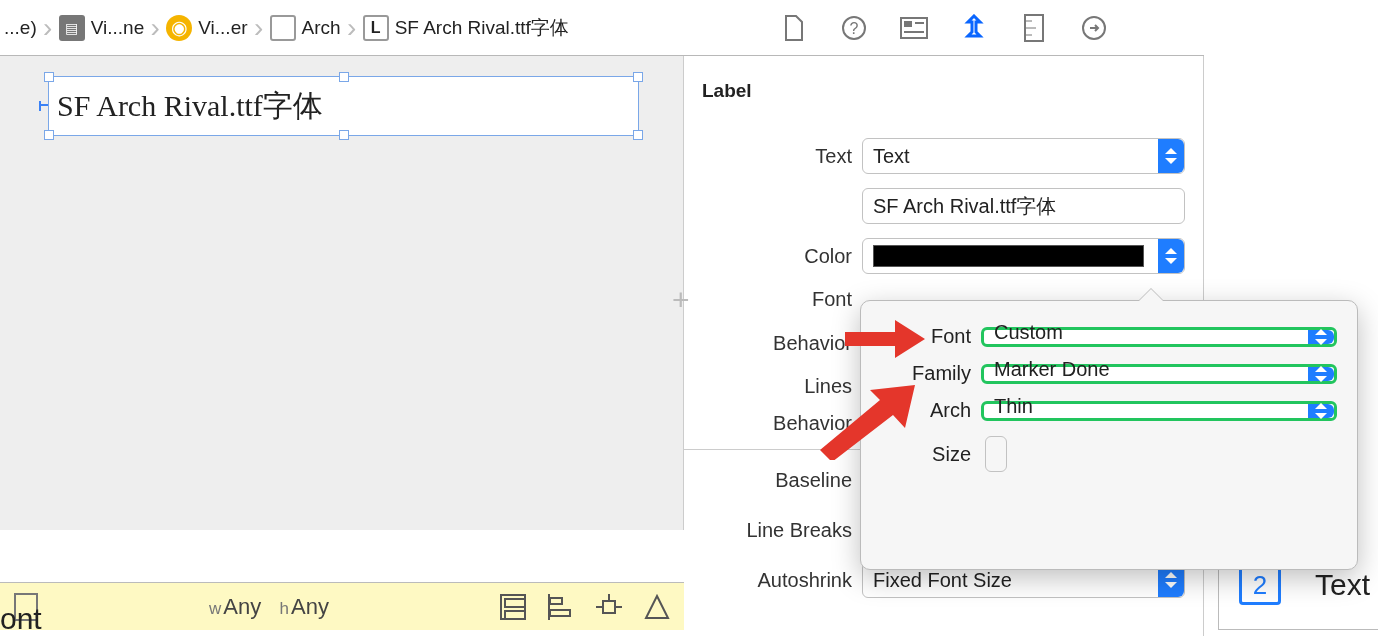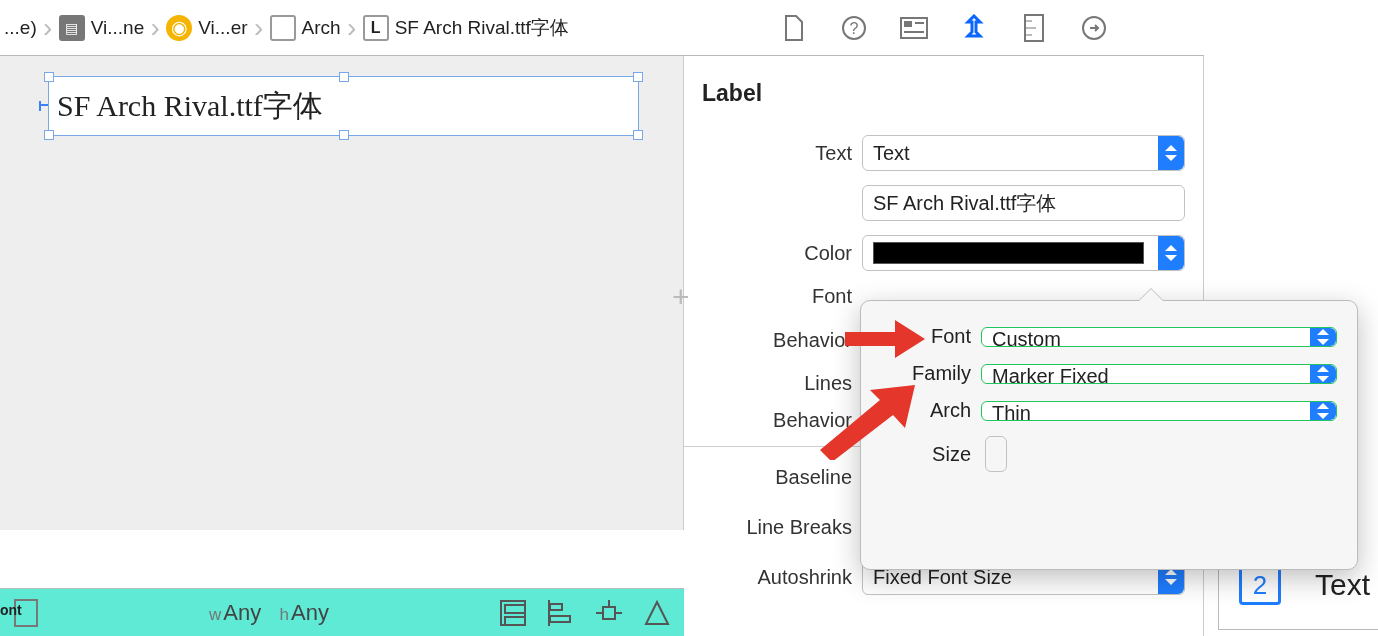--- a/index.html
+++ b/index.html
@@ -19,38 +19,38 @@
   .canvas { position: absolute; left: 0; top: 56px; width: 684px; height: 474px; background: #eeeeee; border-right: 1px solid #ccc; }
   .sel-box { position: absolute; left: 48px; top: 20px; right: 44px; height: 60px; background: #fff; border: 1px solid #7aa7e8; display:flex; align-items:center; padding-left:8px; }
   .sel-label { font-family: "Marker Felt","Comic Sans MS",cursive; font-size: 30px; }
   .handle { position:absolute; width:10px; height:10px; background:#fff; border:1px solid #7aa7e8; }
   .h1{left:-5px;top:-5px}.h2{right:-5px;top:-5px}.h3{left:-5px;bottom:-5px}.h4{right:-5px;bottom:-5px}.h5{left:50%;top:-5px;margin-left:-5px}.h6{left:50%;bottom:-5px;margin-left:-5px}
   .guide-h{position:absolute;left:40px;top:48px;width:10px;border-top:2px solid #3b82f6}
   .guide-h::before,.guide-h::after{content:"";position:absolute;width:2px;height:10px;background:#3b82f6;top:-5px}
   .guide-h::before{left:-1px}.guide-h::after{right:-1px}
 
   
-  .canvas-bottom { position:absolute; left:0; bottom:0; width:684px; height:48px; border-top:1px solid #bbb; background:#5eead4; display:flex; align-items:center; justify-content:space-between; padding:0 14px; }
+  .canvas-bottom { position:absolute; left:0; bottom:6px; width:684px; height:48px; border-top:1px solid #bbb; background:#fef9c3; display:flex; align-items:center; justify-content:space-between; padding:0 14px; }
   .size-any { font-size:22px; color:#444; }
   .size-any .pfx{ font-size:17px; color:#777; margin-right:2px;}
   .btool-group{display:flex;gap:22px;}
   .btool{width:26px;height:26px;border:2px solid #555;display:inline-block;position:relative;}
   .btool svg{pointer-events:none}
 
-  .snippet{position:absolute;left:0;bottom:6px;font-size:14px;font-weight:bold;}
+  .snippet{position:absolute;left:0;bottom:6px;font-size:30px;}
   .page-icon{position:absolute;left:6px;top:540px;width:24px;height:28px;border:2px solid #777;}
 
   
   .insp-top { position:absolute; left:684px; top:0; width:520px; height:56px; display:flex; align-items:center; justify-content:center; gap:30px; border-bottom:1px solid #b8b8b8; }
   .insp-ticon { width:30px; height:30px; display:flex; align-items:center; justify-content:center; color:#777; }
   .insp-ticon.sel{ color:#0a66ff; }
 
   
   .inspector { position:absolute; left:684px; top:56px; width:520px; bottom:0; background:#fff; padding: 24px 18px 0 18px; border-right:1px solid #ccc; }
-  .insp-title { font-weight:700; margin-bottom:28px; font-size:23px; }
+  .insp-title { font-weight:700; margin-bottom:36px; font-size:19px; }
   .insp-row { display:flex; align-items:center; margin-bottom:14px; gap:10px; }
   .insp-row label { width:150px; text-align:right; font-size:20px; color:#333; }
   .ctrl { flex:1; height:36px; border:1px solid #c2c2c2; border-radius:6px; background:#fff; display:flex; align-items:center; padding:0 10px; font-size:20px; position:relative; }
   .combo .cap{ display:block; position:absolute; right:0; top:0; bottom:0; width:26px; background:#1f7dff; border-radius:0 6px 6px 0; }
   .combo .cap::after{content:"";position:absolute;left:7px;top:50%;width:0;height:0;border-left:6px solid transparent;border-right:6px solid transparent;border-top:6px solid #fff;transform:translateY(2px)}
   .combo .cap::before{content:"";position:absolute;left:7px;top:50%;width:0;height:0;border-left:6px solid transparent;border-right:6px solid transparent;border-bottom:6px solid #fff;transform:translateY(-8px)}
   .color-ctrl .swatch{flex:1;height:22px;background:#000;border:1px solid #555;margin-right:30px;}
   .stepper { position:absolute; right:-2px; top:-1px; bottom:-1px; width:22px; border:1px solid #c2c2c2; border-radius:6px; display:flex; flex-direction:column; background:#fafafa; }
   .stepper span{flex:1;}
   .font-ctrl .go{position:absolute;right:26px;top:5px;width:26px;height:26px;background:#c5c5c5;border-radius:50%;display:flex;align-items:center;justify-content:center;color:#fff;font-size:16px}
@@ -62,21 +62,21 @@
   .chk.on::after{content:"✓";color:#fff;position:absolute;left:3px;top:-2px;font-size:18px}
   .hr{border:none;border-top:1px solid #ccc;margin:12px -18px}
   .add-plus{position:absolute;left:-30px;color:#bbb;font-size:30px;}
   .truncated .ctrl{width:60px;flex:none;overflow:hidden}
 
   
   .popover{ position:absolute; left:860px; top:300px; width:498px; height:270px; background:#f6f6f6; border:1px solid #bbb; border-radius:10px; box-shadow:0 8px 28px rgba(0,0,0,.25); padding:24px 20px; z-index:50; }
   .popover::before{content:"";position:absolute;top:-12px;left:278px;width:0;height:0;border-left:12px solid transparent;border-right:12px solid transparent;border-bottom:12px solid #f6f6f6;filter:drop-shadow(0 -1px 0 #bbb)}
   .prow{display:flex;align-items:center;margin-bottom:14px;gap:10px}
   .prow label{width:90px;text-align:right;font-size:20px}
-  .pctrl{flex:1;height:20px;border:1px solid #22c55e;border-radius:6px;background:#fff;display:flex;align-items:flex-start;padding:0 10px;font-size:20px;position:relative}
+  .pctrl{flex:1;height:20px;border:3px solid #22c55e;border-radius:6px;background:#fff;display:flex;align-items:flex-end;padding:0 10px;font-size:20px;position:relative}
   .pctrl input{border:none;outline:none;flex:1;font-size:20px;text-align:right;background:transparent}
   .done-btn{position:absolute;right:20px;bottom:16px;height:34px;padding:0 28px;border:1px solid #bbb;border-radius:7px;background:linear-gradient(#fff,#eee);font-size:19px;display:flex;align-items:center}
   .pstep{width:22px;border:1px solid #c2c2c2;border-radius:6px;margin-left:4px;height:36px;display:flex;flex-direction:column}
   .pstep span{flex:1}
 
   
   .arrow{position:absolute;z-index:60}
   .arrow path{fill:#e4362b}
 
   
@@ -279,21 +279,21 @@
   <div class="prow">
     <label>Font</label>
     <div class="pctrl combo">
       <span>Custom</span>
       <span class="cap"></span>
     </div>
   </div>
   <div class="prow">
     <label>Family</label>
     <div class="pctrl combo">
-      <span>Marker Fixed</span>
+      <span>Marker Done</span>
       <span class="cap"></span>
     </div>
   </div>
   <div class="prow">
     <label>Arch</label>
     <div class="pctrl combo">
       <span>Thin</span>
       <span class="cap"></span>
     </div>
   </div>

